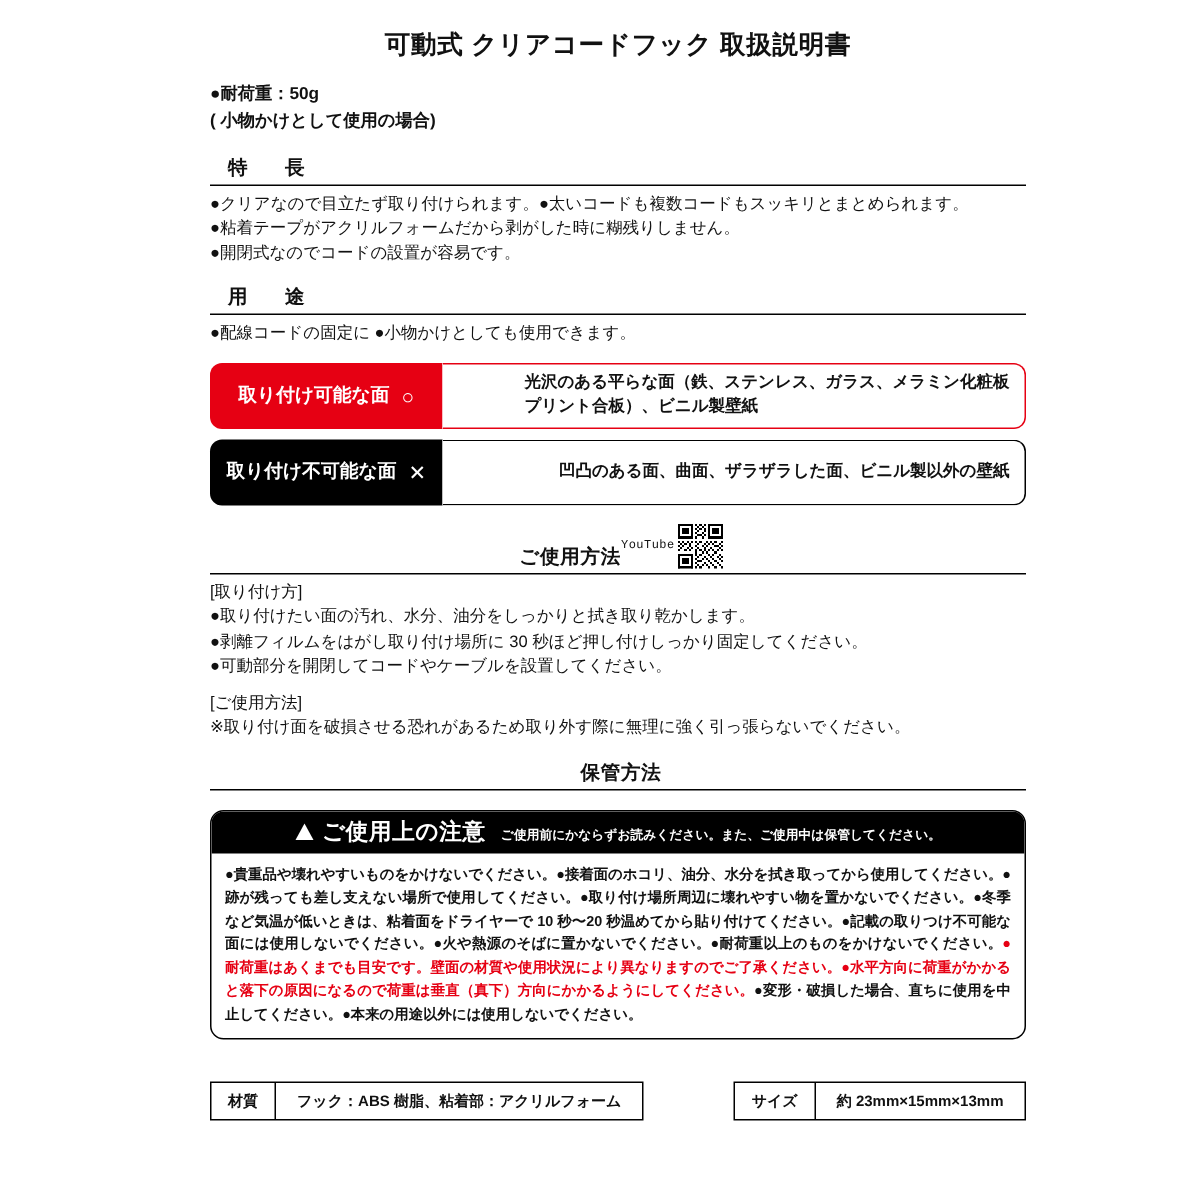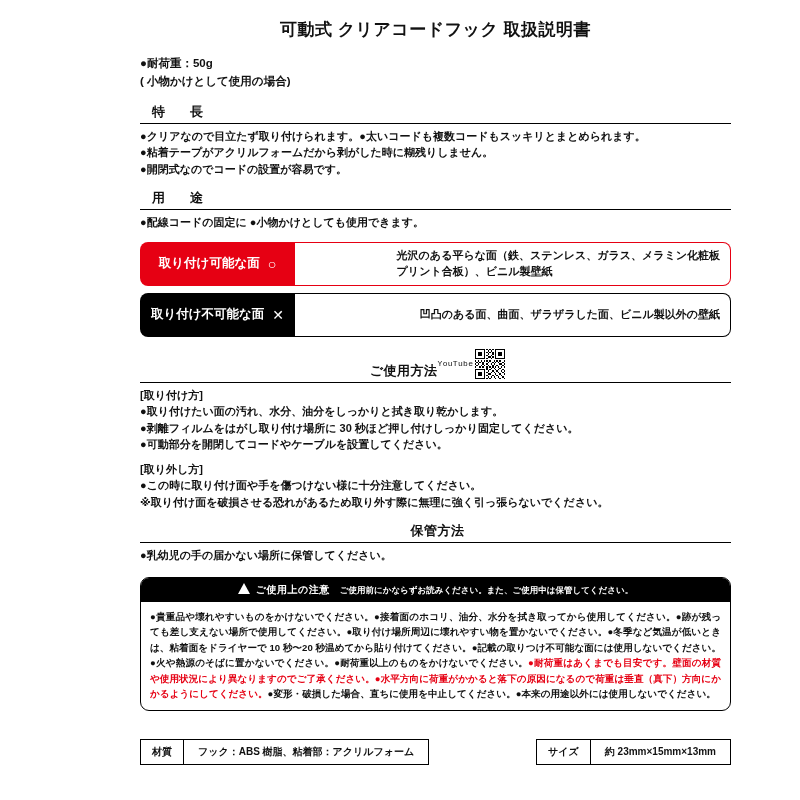--- a/index.html
+++ b/index.html
@@ -12,21 +12,21 @@
     height: 800px;
     font-family: "Liberation Sans", "DejaVu Sans", sans-serif;
     color: #111111;
     -webkit-font-smoothing: antialiased;
   }
   #sheet {
     position: relative;
     width: 800px;
     height: 800px;
     box-sizing: border-box;
-    padding: 0 69px 0 140px;
+    padding: 0 116px 0 140px;
     overflow: hidden;
   }
 
   
   .doc-title {
     text-align: center;
     font-size: 17px;
     font-weight: bold;
     letter-spacing: 0.5px;
     padding-top: 18px;
@@ -54,21 +54,21 @@
   }
   .sec-head.wide {
     letter-spacing: 0.5px;
     padding-left: 4px;
     display: flex;
     align-items: flex-end;
     justify-content: center;
   }
   .sec-body {
     font-size: 11px;
-    font-weight: bold;
+    font-weight: normal;
     line-height: 1.5;
   }
   .sec-body p { margin: 0; }
 
   
   .yt-wrap {
     display: flex;
     align-items: center;
     gap: 2px;
     margin-bottom: 1px;
@@ -134,21 +134,21 @@
   .caution-head {
     background: #000;
     color: #fff;
     padding: 4px 10px 5px;
     display: flex;
     align-items: baseline;
     justify-content: center;
     gap: 10px;
   }
   .caution-title {
-    font-size: 10px;
+    font-size: 15px;
     font-weight: bold;
     letter-spacing: 0.5px;
     font-family: Liberation Serif, serif;
   }
   .caution-sub {
     font-size: 8.5px;
     font-weight: bold;
   }
   .warn-tri {
     display: inline-block;
@@ -376,30 +376,28 @@
           </g>
         </svg>
       </span>
     </div>
     <div class="sec-body">
       <p>[取り付け方]</p>
       <p>●取り付けたい面の汚れ、水分、油分をしっかりと拭き取り乾かします。</p>
       <p>●剥離フィルムをはがし取り付け場所に 30 秒ほど押し付けしっかり固定してください。</p>
       <p>●可動部分を開閉してコードやケーブルを設置してください。</p>
       <p style="height:8px"></p>
-      <p>[取り外し方]</p>
-      <p>●この時に取り付け面や手を傷つけない様に十分注意してください。</p>
+      <p>[ご使用方法]</p>
       <p>※取り付け面を破損させる恐れがあるため取り外す際に無理に強く引っ張らないでください。</p>
     </div>
   </div>
 
   <div class="sec">
     <div class="sec-head wide">保管方法</div>
     <div class="sec-body">
-      <p>●乳幼児の手の届かない場所に保管してください。</p>
     </div>
   </div>
 
   <div class="caution">
     <div class="caution-head">
       <span class="warn-tri"></span>
       <span class="caution-title">ご使用上の注意</span>
       <span class="caution-sub">ご使用前にかならずお読みください。また、ご使用中は保管してください。</span>
     </div>
     <div class="caution-body">

